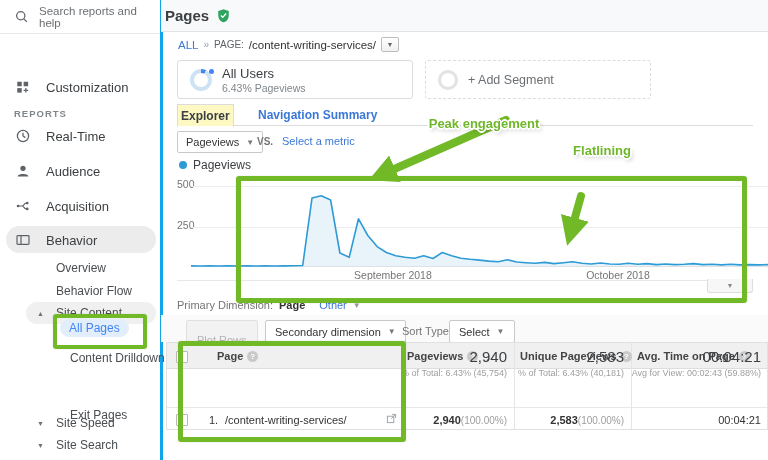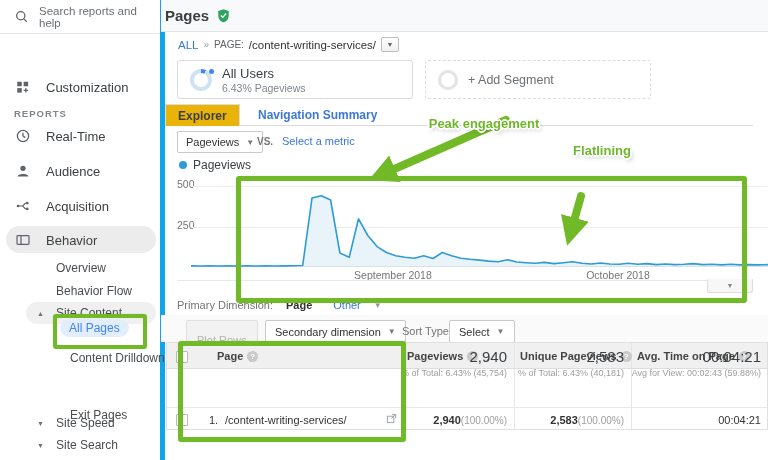--- a/index.html
+++ b/index.html
@@ -1,19 +1,19 @@
 <!DOCTYPE html>
 <html><head>
 <meta charset="utf-8">
 <style>
   html,body{margin:0;padding:0;width:768px;height:460px;overflow:hidden;background:#fff;
     font-family:"Liberation Sans","DejaVu Sans",sans-serif;-webkit-font-smoothing:antialiased;}
   .page{position:relative;width:768px;height:460px;}
   
-  .sidebar{position:absolute;left:0;top:0;width:160px;height:460px;background:#fff;border-right:5px solid #0ea5e9;}
+  .sidebar{position:absolute;left:0;top:0;width:160px;height:460px;background:#fff;border-right:3px solid #0ea5e9;}
   .searchrow{position:absolute;left:0;top:0;width:160px;height:33px;border-bottom:1px solid #e8e8e8;display:flex;align-items:center;}
   .searchrow .sic{margin-left:14px;display:flex;}
   .searchrow .stx{margin-left:10px;font-size:11.5px;color:#6b6f73;}
   .navrow{position:absolute;left:0;width:160px;height:24px;display:flex;align-items:center;cursor:pointer;}
   .navrow .nic{position:absolute;left:15px;top:50%;transform:translateY(-50%);display:flex;}
   .navrow .nlb{position:absolute;left:46px;font-size:13px;color:#3c4043;white-space:nowrap;}
   .seclabel{position:absolute;left:14px;font-size:9.5px;color:#80868b;letter-spacing:1px;font-weight:bold;}
   .pill{position:absolute;border-radius:14px;}
   .subrow{position:absolute;width:160px;height:20px;display:flex;align-items:center;cursor:pointer;}
   .subrow .slb{position:absolute;left:56px;font-size:12px;color:#4a4d51;white-space:nowrap;}
@@ -41,41 +41,41 @@
   .donut{position:relative;width:22px;height:22px;margin-left:12px;border-radius:50%;
     background:conic-gradient(#4285f4 0 26deg,#cfe2f3 26deg 360deg);flex:none;}
   .donut::after{content:"";position:absolute;inset:4px;border-radius:50%;background:#fff;}
   .donut .dot{position:absolute;right:-2px;top:0;width:5px;height:5px;border-radius:50%;background:#4285f4;}
   .ring{width:14px;height:14px;border:3px solid #e2e2e2;border-radius:50%;margin-left:12px;flex:none;}
   .segtxt{margin-left:10px;}
   .segtitle{font-size:13px;color:#3c4043;}
   .segsub{font-size:10.5px;color:#80868b;margin-top:1px;}
   .addseg{margin-left:10px;font-size:12.5px;color:#6b6f73;}
   .tabline{position:absolute;left:16px;top:125px;width:576px;height:1px;background:#dcdcdc;}
-  .tab-explorer{position:absolute;left:4px;top:104px;height:21px;padding:0 12px;background:#eab308;border:1px solid #dcdcdc;
+  .tab-explorer{position:absolute;left:16px;top:104px;height:21px;padding:0 3px;background:#fef9c3;border:1px solid #dcdcdc;
     border-bottom:1px solid #fff;z-index:2;font-size:12px;font-weight:bold;color:#3c4043;display:flex;align-items:center;cursor:pointer;}
   .tab-nav{position:absolute;left:97px;top:104px;height:21px;font-size:12px;font-weight:bold;color:#3c78d8;
     display:flex;align-items:center;cursor:pointer;}
   .btn{display:inline-flex;align-items:center;background:#fff;border:1px solid #c9c9c9;border-radius:2px;
     font-size:11px;color:#333;cursor:pointer;white-space:nowrap;}
   .btn .caret{margin-left:7px;font-size:8px;color:#777;}
   .metricbtn{position:absolute;left:16px;top:131px;height:20px;padding:0 8px;}
   .vs{position:absolute;left:96px;top:136px;font-size:10px;font-weight:bold;color:#757575;}
   .selmetric{position:absolute;left:121px;top:135px;font-size:11px;color:#3c78d8;cursor:pointer;}
   .legend{position:absolute;left:18px;top:158px;display:flex;align-items:center;gap:6px;}
   .legend .ldot{width:8px;height:8px;border-radius:50%;background:#2e9bd6;}
   .legend .llb{font-size:12px;color:#3c4043;}
   .ytick{position:absolute;left:16px;font-size:10.5px;color:#757575;}
   .gridline{position:absolute;left:30px;width:577px;height:1px;background:#ededed;}
   .chartsvg{position:absolute;left:30px;top:174px;width:577px;height:94px;}
   .xlabel{position:absolute;top:269px;width:110px;text-align:center;font-size:10.5px;color:#757575;}
   .chart-bottomline{position:absolute;left:16px;top:280px;width:576px;height:1px;background:#e8e8e8;}
   .collapsebtn{position:absolute;left:546px;top:279px;width:44px;height:13px;background:#f7f7f7;border:1px solid #ddd;
     border-top:none;border-radius:0 0 3px 3px;font-size:7px;color:#888;display:flex;align-items:center;justify-content:center;cursor:pointer;}
-  .pdim{position:absolute;left:16px;top:299px;display:flex;align-items:center;gap:13px;}
+  .pdim{position:absolute;left:16px;top:299px;display:flex;align-items:center;gap:6px;}
   .pdim .pl{font-size:11px;color:#757575;}
   .pdim .pv{font-size:11px;font-weight:bold;color:#333;}
   .pdim .po{font-size:11px;color:#3c78d8;margin-left:8px;cursor:pointer;}
   .pdim .pcaret{font-size:8px;color:#999;}
   .toolband{position:absolute;left:0px;top:315px;width:607px;height:27px;background:#fafafa;}
   .plotrows{position:absolute;left:25px;top:320px;height:21px;padding:8px 10px;background:#f2f2f2;color:#b3b3b3;border-color:#e0e0e0;}
   .secdim{position:absolute;left:104px;top:320px;height:21px;padding:0 9px;}
   .sortlabel{position:absolute;left:241px;top:325px;font-size:11px;color:#757575;}
   .defaultbtn{position:absolute;left:288px;top:320px;height:21px;padding:0 9px;}
   

